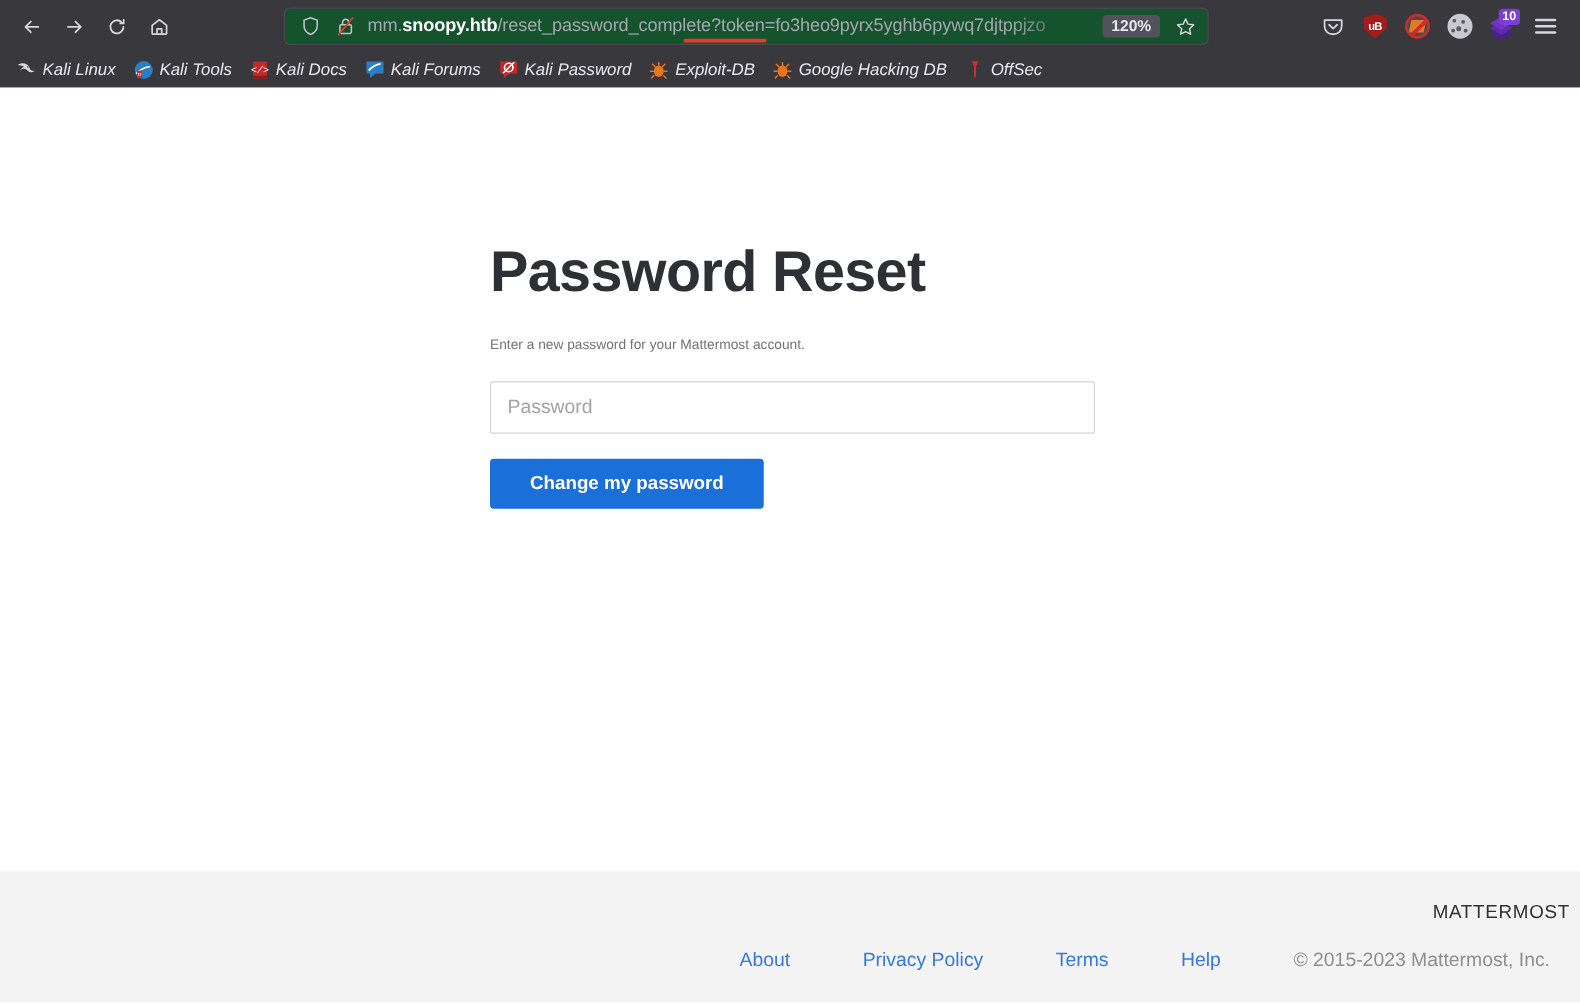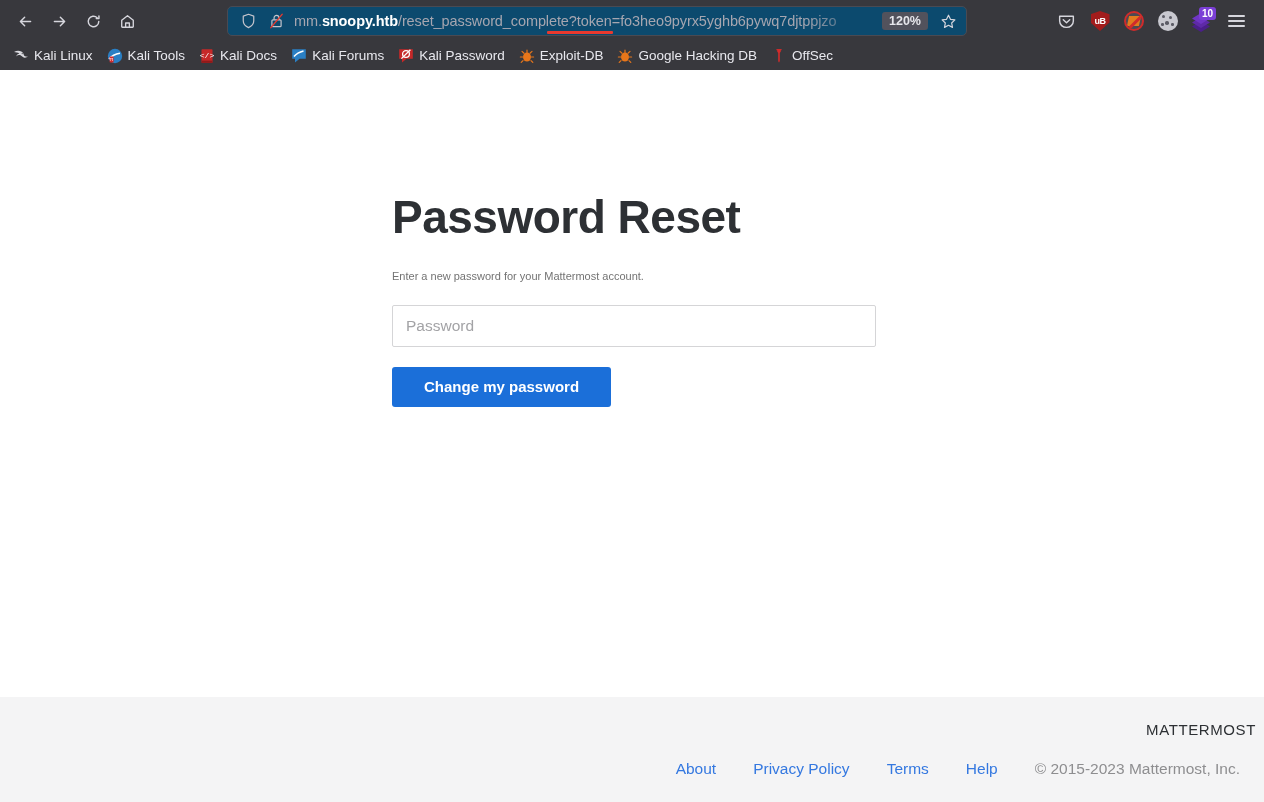--- a/index.html
+++ b/index.html
@@ -40,21 +40,21 @@
   .nav-btn svg { display: block; }
 
   .urlbar-wrap {
     flex: 1 1 auto;
     display: flex;
     justify-content: center;
     padding: 0 8px;
   }
 
   .urlbar {
-    background: #0c4a6e;
+    background: #14532d;
     border: 1px solid #4a4a52;
     border-radius: 5px;
     height: 30px;
     width: 740px;
     display: flex;
     align-items: center;
     padding: 0 6px 0 10px;
     gap: 8px;
     position: relative;
   }
@@ -207,20 +207,21 @@
     border-bottom: 1px solid #38383d;
   }
   .bookmark {
     display: flex;
     align-items: center;
     gap: 5px;
     padding: 2px 7px;
     border-radius: 3px;
     cursor: pointer;
     white-space: nowrap;
+    font-style: italic;
   }
   .bookmark-label {
     color: #e8e8ee;
     font-size: 13.5px;
     line-height: 1;
   }
   .bm-ico { width: 16px; height: 16px; flex: 0 0 auto; display:block; }
 
   
   .page {
@@ -313,21 +314,21 @@
     right: 24px;
     top: 63px;
     display: flex;
     align-items: center;
     gap: 0;
   }
   .footer-links a {
     color: #3478e0;
     text-decoration: none;
     font-size: 15.5px;
-    padding: 0 37px 0 0;
+    padding: 0 58px 0 0;
   }
   .footer-copy {
     color: #8e8e90;
     font-size: 15.5px;
     padding-left: 0px;
   }
 </style>
 </head>
 <body>
 

